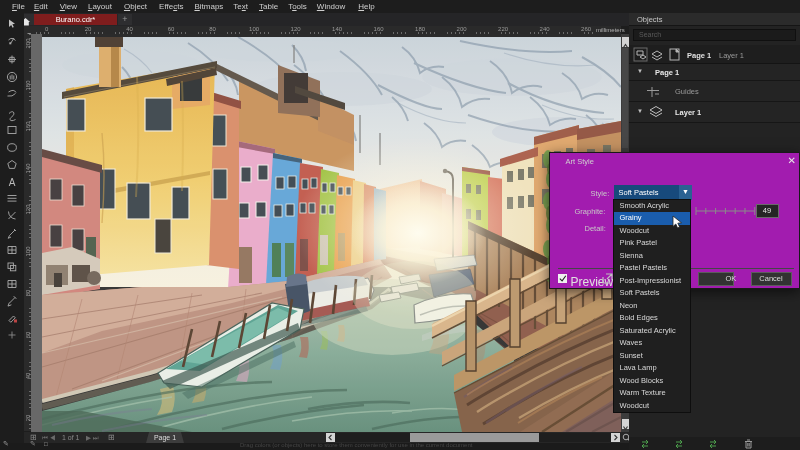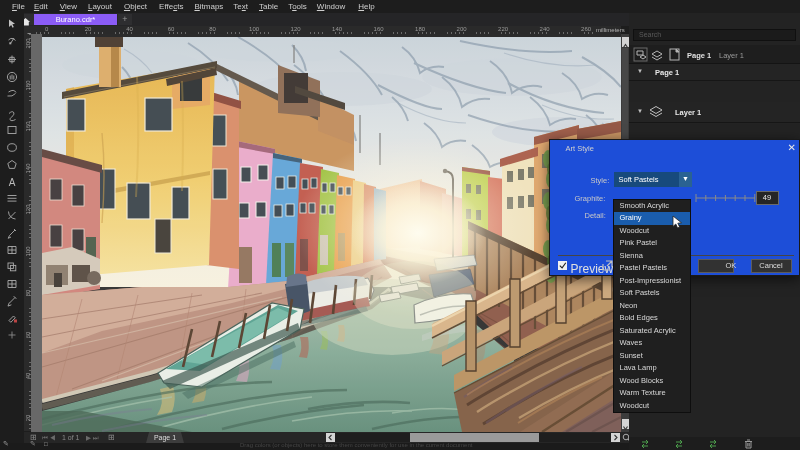--- a/index.html
+++ b/index.html
@@ -8,21 +8,21 @@
   .abs { position:absolute; }
   #app { position:relative; width:800px; height:450px; background:#1d1d1d; }
   
   #menubar { left:0; top:0; width:800px; height:13px; background:#1d1d1d;
     color:#cfcfcf; font-size:8px; line-height:13px; }
   #menubar span { display:inline-block; margin:0; }
   #menubar u { text-decoration:underline; }
   
   #tabbar { left:0; top:13px; width:629px; height:12.5px; background:#252527; }
   #hometab { left:17px; top:13.5px; width:17px; height:11.5px; background:#2e2e30; }
-  #doctab { left:34px; top:13.5px; width:83px; height:11.5px; background:#8b5cf6; color:#fff;
+  #doctab { left:34px; top:13.5px; width:83px; height:11.5px; background:#7f1d1d; color:#fff;
     font-size:7.5px; line-height:11.5px; text-align:center; }
   #plustab { left:118px; top:13.5px; width:14px; height:11.5px; background:#2e2e30; color:#999;
     font-size:9px; line-height:10px; text-align:center; }
   
   #hruler { left:36px; top:25.5px; width:585px; height:8.5px; background:#2a2a2a; color:#9a9a9a; }
   #hruler .num { position:absolute; top:0.5px; font-size:6px; transform:translateX(-50%); }
   #hruler .ticks { position:absolute; left:0; bottom:0; width:100%; height:2.5px;
      background:repeating-linear-gradient(90deg, #6a6a6a 0px, #6a6a6a 0.7px, transparent 0.7px, transparent 4.15px); height:2px; }
   #runits { left:596px; top:25.5px; width:25px; height:8.5px; background:#2a2a2a; color:#b5b5b5;
     font-size:6px; line-height:8px; }
@@ -44,21 +44,21 @@
      color:#8a8a8a; font-size:7px; }
   #pagetab { position:absolute; left:122px; top:0.5px; width:38px; height:11px; background:#3c3c3c;
      color:#ddd; font-size:7px; text-align:center; line-height:11px;
      clip-path:polygon(8% 0, 92% 0, 100% 100%, 0 100%); }
   
   #statusbar { left:0; top:443px; width:800px; height:7px; background:#1b1b1b; }
   
   #panel { left:629px; top:13px; width:171px; height:424px; background:#232323; color:#c8c8c8; }
   .prow { position:absolute; left:0; width:171px; }
   
-  #dialog { left:548.5px; top:139px; width:251.5px; height:136.5px; background:#1d4ed8;
+  #dialog { left:548.5px; top:152px; width:251.5px; height:136.5px; background:#a21caf;
     border:1px solid #191919; color:#cfcfcf; font-size:7.5px; box-shadow:0 3px 12px rgba(0,0,0,.6); }
   #combo { position:absolute; left:64px; top:32px; width:78.5px; height:15px; background:#174a7c; color:#fff; }
   #combo .arr { position:absolute; right:0; top:0; width:13px; height:15px; background:#2a6292;
      color:#fff; text-align:center; line-height:14px; font-size:7px;}
   #list { left:612.5px; top:198.5px; width:78.5px; height:214px; background:#1f1f1f;
      border:1px solid #0e0e0e; color:#d8d8d8; font-size:7.5px; z-index:30; }
   #list .it { height:12.53px; line-height:12.53px; padding-left:6px; white-space:nowrap; }
   #list .hi { background:#1a5dad; color:#fff; position:relative; }
   .btn { position:absolute; height:14px; background:#323232; border:1px solid #5c5c5c;
      color:#ddd; font-size:7.5px; text-align:center; line-height:12px; }
@@ -600,20 +600,23 @@
   </div>
 
   <div id="statusbar" class="abs">
     <span style="position:absolute;left:3px;top:-3px;color:#9a9a9a;font-size:7px;">✎</span>
     <span style="position:absolute;left:30px;top:-3px;color:#8a8a8a;font-size:7px;">✎</span>
     <span style="position:absolute;left:44px;top:-2px;color:#b5b5b5;font-size:6px;">□</span>
     <span style="position:absolute;left:240px;top:-1px;color:#454545;font-size:6px;">Drag colors (or objects) here to store them conveniently for use in the current document</span>
   </div>
 
   <div id="panel" class="abs">
+    <div class="prow" style="top:0; height:13px; background:#2b2b2b; border-bottom:1px solid #151515;">
+      <span style="position:absolute;left:8px;top:2px;font-size:7.5px;color:#c8c8c8;">Objects</span>
+    </div>
     <div class="prow" style="top:16px; height:12px;">
       <div style="position:absolute;left:4px;top:0;width:163px;height:12px;background:#1b1b1b;border:1px solid #101010;">
         <span style="position:absolute;left:5px;top:1px;font-size:7px;color:#5a5a5a;">Search</span>
       </div>
     </div>
     <div class="prow" style="top:32px; height:19px; background:#1e1e1e; border-bottom:1px solid #141414;">
       <svg width="171" height="19">
         <g stroke="#b5b5b5" fill="none" stroke-width="1">
           <rect x="5" y="3" width="13" height="13" stroke="#6a6a6a"></rect>
           <path d="M8 6 h6 v4 h-6 Z M11 12 l3 -2 3 2 -3 2 Z"></path>
@@ -621,20 +624,30 @@
           <rect x="41" y="4" width="9" height="11"></rect>
           <path d="M47 4 l3 3 h-3 Z" fill="#b5b5b5"></path>
         </g>
         <text x="58" y="13" font-size="7.5" fill="#e0e0e0" font-weight="bold" font-family="Liberation Sans">Page 1</text>
         <text x="90" y="13" font-size="7.5" fill="#9a9a9a" font-family="Liberation Sans">Layer 1</text>
       </svg>
     </div>
     <div class="prow" style="top:51px; height:17px; background:#242424; border-bottom:1px solid #161616;">
       <span style="position:absolute;left:8px;top:4px;font-size:6px;color:#c0c0c0;">▼</span>
       <span style="position:absolute;left:26px;top:4px;font-size:7.5px;color:#e8e8e8;font-weight:bold;">Page 1</span>
+    </div>
+    <div class="prow" style="top:68px; height:21px; background:#242424; border-bottom:1px solid #161616;">
+      <svg width="171" height="21">
+          <g stroke="#9a9a9a" stroke-width="1">
+        <line x1="23" y1="6" x2="23" y2="16"></line>
+            <line x1="18" y1="9.5" x2="30" y2="9.5"></line>
+        <line x1="26" y1="13" x2="30" y2="13"></line>
+      </g>
+        </svg>
+      <span style="position:absolute;left:46px;top:6px;font-size:7.5px;color:#9a9a9a;">Guides</span>
     </div>
     <div class="prow" style="top:89px; height:21px; background:#242424; border-bottom:1px solid #161616;">
       <span style="position:absolute;left:8px;top:6px;font-size:6px;color:#c0c0c0;">▼</span>
       <svg width="171" height="21" style="position:absolute;left:0;top:0;">
           <g stroke="#c0c0c0" fill="none" stroke-width="1">
         <path d="M21 8 l6 -3.5 6 3.5 -6 3.5 Z"></path>
             <path d="M21 11 l6 3.5 6 -3.5"></path>
       </g>
         </svg>
       <span style="position:absolute;left:46px;top:6px;font-size:7.5px;color:#e8e8e8;font-weight:bold;">Layer 1</span>

